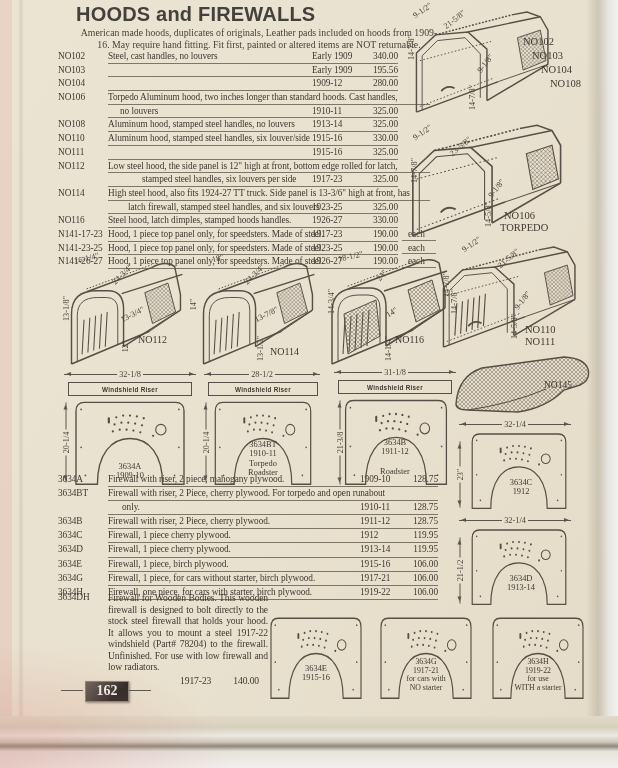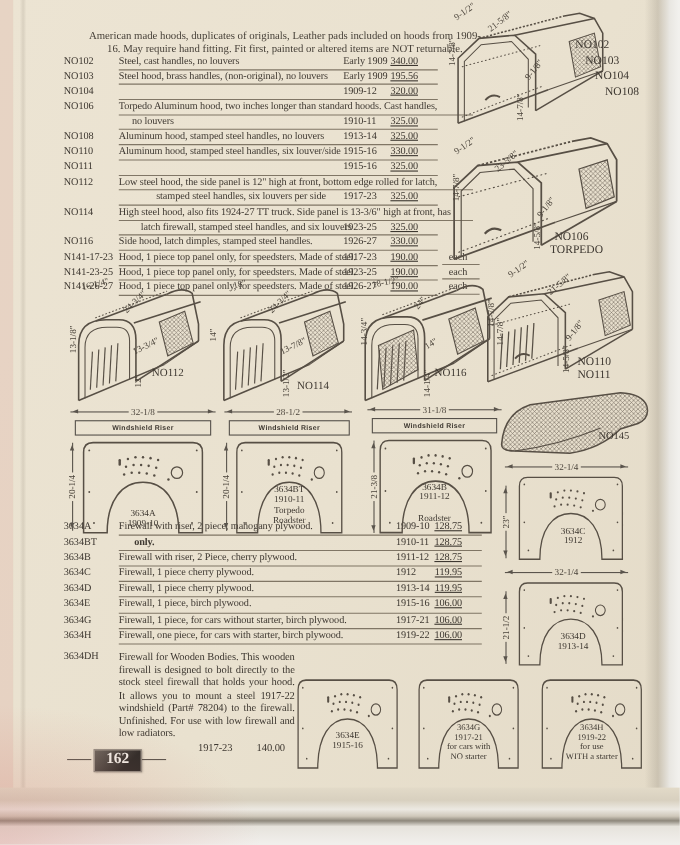--- a/index.html
+++ b/index.html
@@ -25,21 +25,21 @@
   .trow{display:flex;}
   .pn{width:50px;flex:0 0 50px;padding-top:1px;}
   .tlines{flex:0 0 auto;}
   .tline{position:relative;height:12.9px;line-height:12.2px;border-bottom:1px solid rgba(92,82,66,.75);}
   #hoodTable .tline{width:290px;height:12.7px;}
   #hoodTable .tline.full{width:322px;}
   #fwTable .tline{width:330px;height:13.1px;}
   .d{white-space:nowrap;}
   #hoodTable .y{position:absolute;left:204px;top:0;}
   #fwTable .y{position:absolute;left:252px;top:0;}
-  .p{position:absolute;right:18px;top:0;width:46px;text-align:right;text-decoration:underline;}
+  .p{position:absolute;right:0;top:0;width:46px;text-align:right;}
   .e{position:absolute;left:294px;top:0;width:34px;border-bottom:1px solid rgba(92,82,66,.75);
      height:12.7px;padding-left:6px;box-sizing:border-box;}
   
   .diag{position:absolute;}
   .diag svg{position:absolute;left:0;top:0;}
   .dim{position:absolute;font-size:8.3px;color:#4a433a;white-space:nowrap;transform-origin:center;}
   .dlabel{position:absolute;font-size:10px;color:#3e3831;white-space:nowrap;}
   .fwlab{position:absolute;left:0;right:0;text-align:center;font-size:8.4px;line-height:9.4px;color:#3e3831;}
   .fwlab span{display:block;}
   .riser{position:absolute;border:1px solid #55504a;display:flex;align-items:center;justify-content:center;
@@ -133,42 +133,43 @@
         <polygon points="118,34 142,26 148,58 124,68" fill="url(#xh)" stroke-width="1"></polygon>
         <path d="M38,90 q6,-7 14,-3" stroke-width="1.8"></path>
       </g>
       <g id="sym-n141" fill="none" stroke="#574f45" stroke-width="1.4">
         <path d="M8,52 Q10,24 34,16 L116,5 Q136,6 140,17 Q143,28 132,33 L116,38 Q98,56 70,60 L20,58 Q8,58 8,52 Z" fill="url(#xh)"></path>
         <path d="M20,58 Q62,52 98,37" stroke-width="1"></path>
       </g>
     </defs>
   </svg>
 
+  <div class="title">HOODS and FIREWALLS</div>
   <div class="intro">
     <div>American made hoods, duplicates of originals, Leather pads included on hoods from 1909-</div>
     <div>16. May require hand fitting.  Fit first, painted or altered items are NOT returnable.</div>
   </div>
 
   <div id="hoodTable" class="tbl" style="top:50px">
       <div class="trow">
         <span class="pn">NO102</span>
         <div class="tlines">
           <div class="tline"><span class="d">Steel, cast handles, no louvers</span><span class="y">Early 1909</span><span class="p">340.00</span></div>
         </div>
       </div>
       <div class="trow">
         <span class="pn">NO103</span>
         <div class="tlines">
-          <div class="tline"><span class="d">Steel hood, brass handles, (non-original), no louvers</span><span class="y">Early 1909</span><span class="p">195.56</span></div>
+          <div class="tline"><span class="y">Early 1909</span><span class="p">195.56</span></div>
         </div>
       </div>
       <div class="trow">
         <span class="pn">NO104</span>
         <div class="tlines">
-          <div class="tline"><span class="y">1909-12</span><span class="p">320.00</span></div>
+          <div class="tline"><span class="y">1909-12</span><span class="p">280.00</span></div>
         </div>
       </div>
       <div class="trow">
         <span class="pn">NO106</span>
         <div class="tlines">
           <div class="tline full"><span class="d">Torpedo Aluminum hood, two inches longer than standard hoods. Cast handles,</span></div>
           <div class="tline"><span class="d" style="padding-left: 12px;">no louvers</span><span class="y">1910-11</span><span class="p">325.00</span></div>
         </div>
       </div>
       <div class="trow">
@@ -199,21 +200,21 @@
       <div class="trow">
         <span class="pn">NO114</span>
         <div class="tlines">
           <div class="tline full"><span class="d">High steel hood, also fits 1924-27 TT truck. Side panel is 13-3/6" high at front, has</span></div>
           <div class="tline"><span class="d" style="padding-left: 20px;">latch firewall, stamped steel handles, and six louvers</span><span class="y">1923-25</span><span class="p">325.00</span></div>
         </div>
       </div>
       <div class="trow">
         <span class="pn">NO116</span>
         <div class="tlines">
-          <div class="tline"><span class="d">Side hood, latch dimples, stamped steel handles.</span><span class="y">1926-27</span><span class="p">330.00</span></div>
+          <div class="tline"><span class="d">Steel hood, latch dimples, stamped hoods handles.</span><span class="y">1926-27</span><span class="p">330.00</span></div>
         </div>
       </div>
       <div class="trow">
         <span class="pn">N141-17-23</span>
         <div class="tlines">
           <div class="tline"><span class="d">Hood, 1 piece top panel only,  for speedsters. Made of steel.</span><span class="y">1917-23</span><span class="p">190.00</span><span class="e">each</span></div>
         </div>
       </div>
       <div class="trow">
         <span class="pn">N141-23-25</span>
@@ -231,21 +232,22 @@
   <div id="fwTable" class="tbl" style="top:473px">
       <div class="trow">
         <span class="pn">3634A</span>
         <div class="tlines">
           <div class="tline"><span class="d">Firewall with riser, 2 piece, mahogany plywood.</span><span class="y">1909-10</span><span class="p">128.75</span></div>
         </div>
       </div>
       <div class="trow">
         <span class="pn">3634BT</span>
         <div class="tlines">
-          <div class="tline"><span class="d" style="padding-left: 14px; font-weight: bold;">only.</span><span class="y">1910-11</span><span class="p">128.75</span></div>
+          <div class="tline full"><span class="d">Firewall  with  riser,  2  Piece,  cherry  plywood.  For  torpedo  and  open  runabout</span></div>
+          <div class="tline"><span class="d" style="padding-left: 14px;">only.</span><span class="y">1910-11</span><span class="p">128.75</span></div>
         </div>
       </div>
       <div class="trow">
         <span class="pn">3634B</span>
         <div class="tlines">
           <div class="tline"><span class="d">Firewall with riser, 2 Piece, cherry plywood.</span><span class="y">1911-12</span><span class="p">128.75</span></div>
         </div>
       </div>
       <div class="trow">
         <span class="pn">3634C</span>
@@ -369,21 +371,21 @@
     <span class="dim" style="left:80px;top:56px;transform:rotate(-52deg)">9-1/8"</span>
     <span class="dim" style="left:70px;top:82px;transform:rotate(-90deg)">14-5/8"</span>
     <span class="dlabel" style="left:93px;top:84px;font-size:10.5px">NO110</span>
     <span class="dlabel" style="left:93px;top:96px;font-size:10.5px">NO111</span>
   </div>
 
   <div class="diag" style="left:448px;top:352px;width:150px;height:64px">
     <svg width="150" height="64" viewBox="0 0 150 64">
         <use href="#sym-n141"></use>
       </svg>
-    <span class="dlabel" style="left:96px;top:40px;font-size:9.5px">NO145</span>
+    <span class="dlabel" style="left:96px;top:28px;font-size:9.5px">NO145</span>
   </div>
 
   <div class="diag" style="left:60px;top:368px;width:140px;height:120px">
     <div class="wdim" style="left:4px;top:2px;width:132px">
         <i class="ln l"></i>
         <span>32-1/8</span>
         <i class="ln r"></i>
       </div>
     <div class="riser" style="left:8px;top:14px;width:122px;height:12px">
         <span>Windshield Riser</span>

